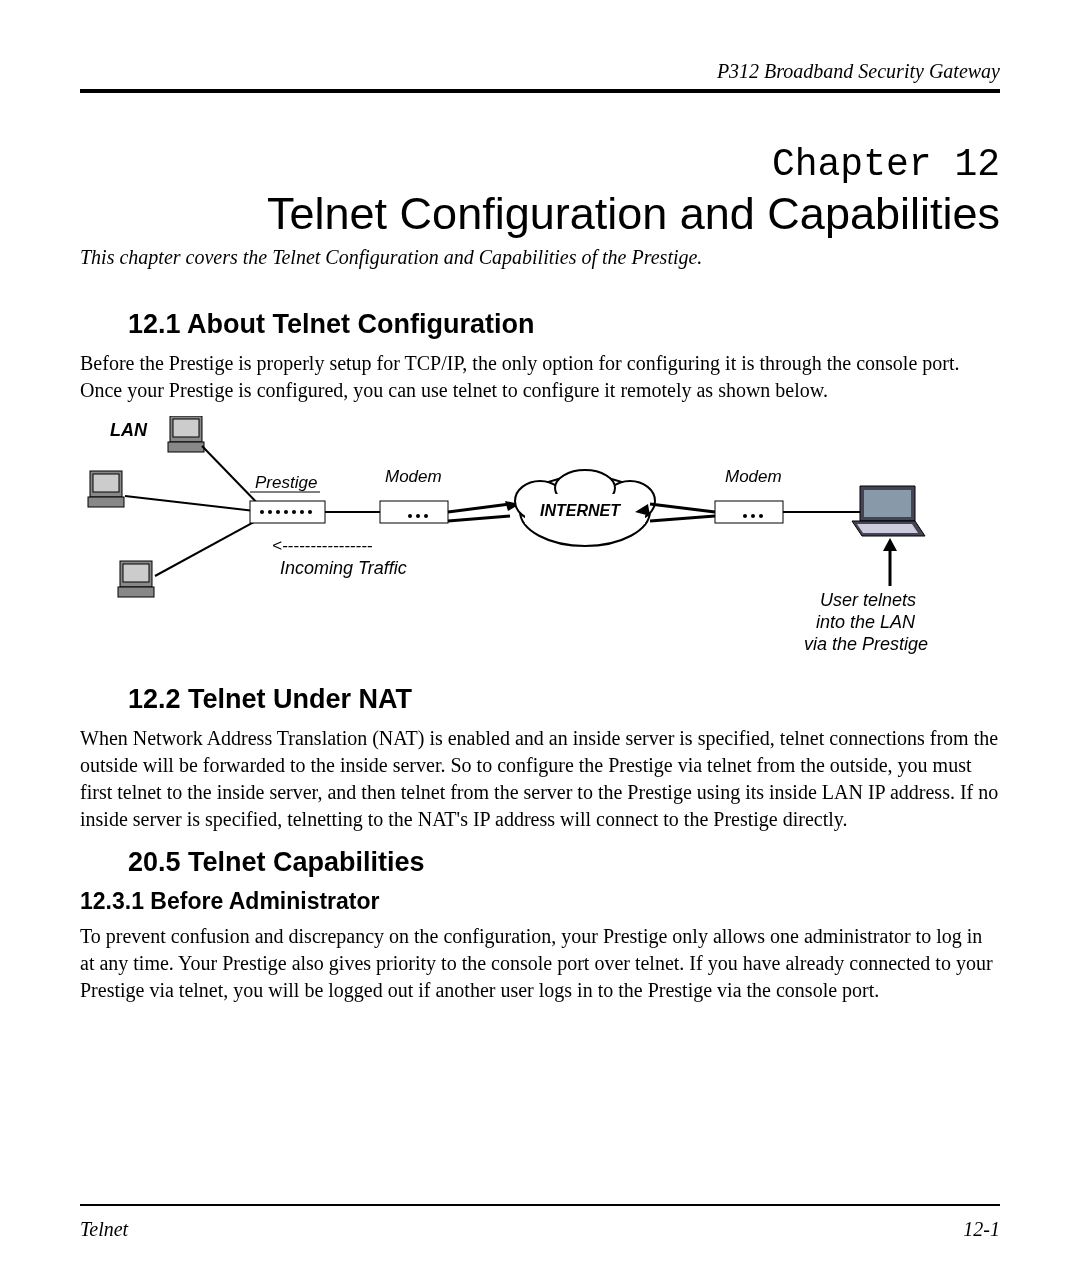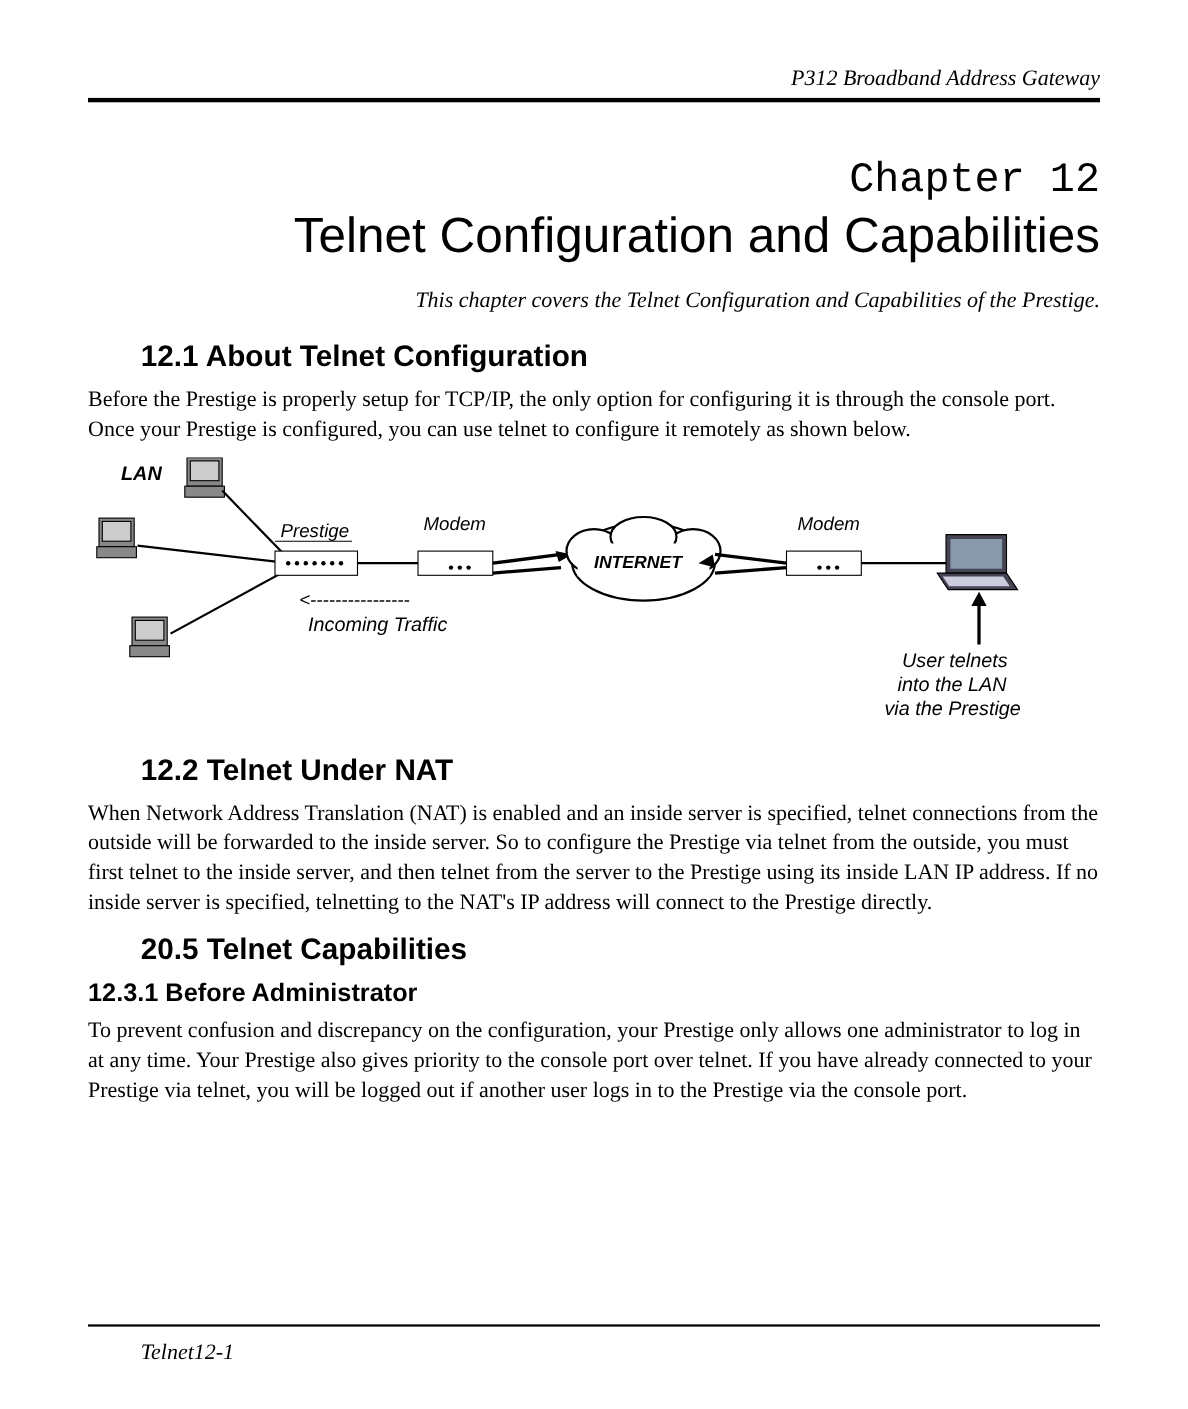--- a/index.html
+++ b/index.html
@@ -31,27 +31,26 @@
       font-size: 38px;
       font-family: Liberation Mono, monospace;
       font-weight: normal;
       margin-bottom: 2px;
     }
     .chapter-title {
       text-align: right;
       font-size: 45px;
       font-family: Arial, Helvetica, sans-serif;
       font-weight: normal;
-      margin-bottom: 22px;
+      margin-bottom: 6px;
     }
     .chapter-subtitle {
-      text-align: right;
-      font-style: italic;
-      font-size: 20px;
-      margin-bottom: 24px;
+      font-style: italic;
+      font-size: 20px;
+      margin-bottom: 40px;
     }
     .section-heading {
       font-family: Arial, Helvetica, sans-serif;
       font-size: 27px;
       font-weight: bold;
       margin-bottom: 10px;
       margin-top: 14px;
       margin-left: 48px;
     }
     .subsection-heading {
@@ -90,29 +89,29 @@
       bottom: 40px;
       left: 80px;
       right: 80px;
     }
     .footer-rule {
       border-top: 2px solid #000;
       margin-bottom: 12px;
     }
     .footer-row {
       display: flex;
-      font-style: italic;
-      font-size: 20px;
-      margin-left: 48px;
+      justify-content: space-between;
+      font-style: italic;
+      font-size: 20px;
     }
   </style>
 </head>
 <body>
 
-<div class="header-text">P312  Broadband Address Gateway</div>
+<div class="header-text">P312  Broadband Security Gateway</div>
 <div class="header-rule"></div>
 
 <div class="chapter-label">Chapter 12</div>
 <div class="chapter-title">Telnet Configuration and Capabilities</div>
 <div class="chapter-subtitle">This chapter covers the Telnet Configuration and Capabilities of the Prestige.</div>
 
 <div class="section-heading">12.1   About Telnet Configuration</div>
 <div class="body-text">Before the Prestige is properly setup for TCP/IP, the only option for configuring it is through the console port. Once your Prestige is configured, you can use telnet to configure it remotely as shown below.</div>
 
 <div class="figure-container">

